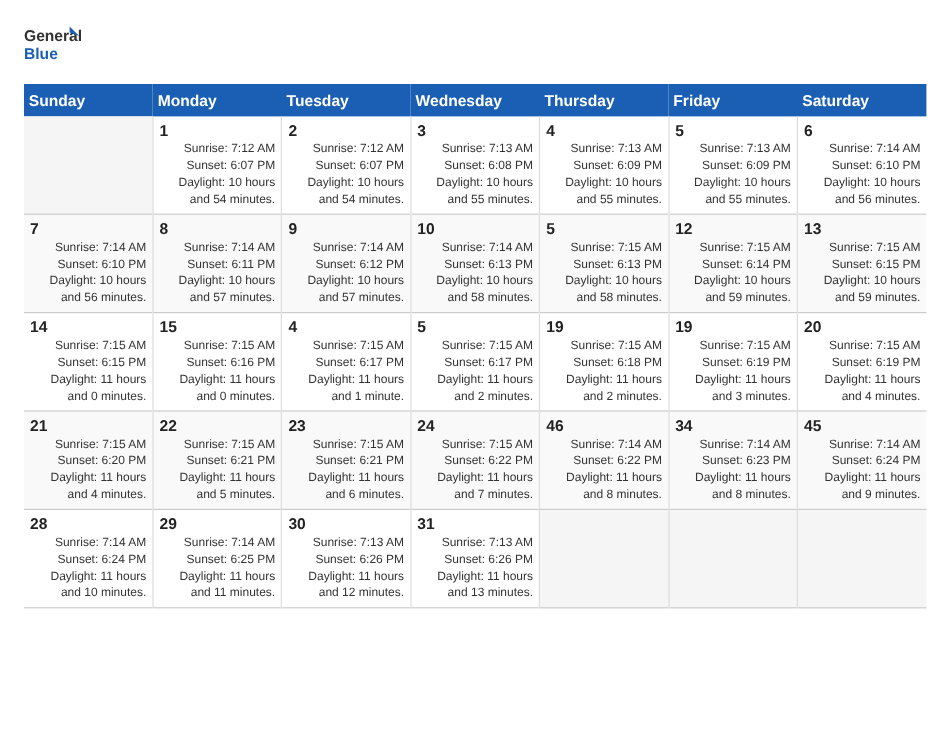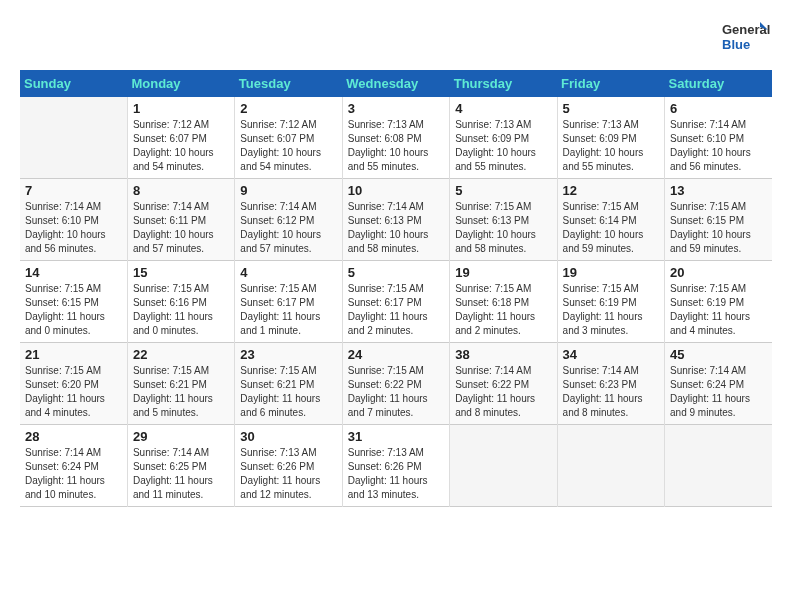--- a/index.html
+++ b/index.html
@@ -11,21 +11,21 @@
       overflow: hidden;
     }
     .page {
       width: 792px;
       height: 612px;
       padding: 16px 20px;
       background: #fff;
     }
     .header {
       display: flex;
-      justify-content: flex-end;
+      justify-content: flex-start;
       align-items: flex-start;
       margin-bottom: 10px;
     }
     .logo {
       display: flex;
       align-items: center;
       gap: 4px;
     }
     .title-section {
       text-align: right;
@@ -39,21 +39,21 @@
       font-size: 14px;
       color: #555;
     }
     table {
       width: 100%;
       border-collapse: collapse;
       font-size: 11px;
     }
     thead tr th {
       background-color: #1a5fb4;
-      color: #5eead4;
+      color: #ffffff;
       padding: 6px 4px;
       text-align: left;
       font-size: 13px;
       font-weight: bold;
     }
     tbody tr {
       border-bottom: 1px solid #ccc;
     }
     tbody tr:nth-child(even) {
       background: #f9f9f9;
@@ -72,20 +72,21 @@
       font-weight: bold;
       font-size: 13px;
       color: #222;
       display: block;
       margin-bottom: 2px;
     }
     .day-info {
       font-size: 10px;
       color: #333;
       line-height: 1.4;
+      text-align: right;
     }
     .empty-cell {
       background: #f5f5f5;
     }
   </style>
 </head>
 <body>
 
 <div class="page">
   <div class="header">
@@ -285,21 +286,21 @@
 and 6 minutes.</div>
           </td>
           <td>
             <span class="day-number">24</span>
             <div class="day-info" style="white-space: pre-line;">Sunrise: 7:15 AM
 Sunset: 6:22 PM
 Daylight: 11 hours
 and 7 minutes.</div>
           </td>
           <td>
-            <span class="day-number">38</span>
+            <span class="day-number">46</span>
             <div class="day-info" style="white-space: pre-line;">Sunrise: 7:14 AM
 Sunset: 6:22 PM
 Daylight: 11 hours
 and 8 minutes.</div>
           </td>
           <td>
             <span class="day-number">34</span>
             <div class="day-info" style="white-space: pre-line;">Sunrise: 7:14 AM
 Sunset: 6:23 PM
 Daylight: 11 hours

